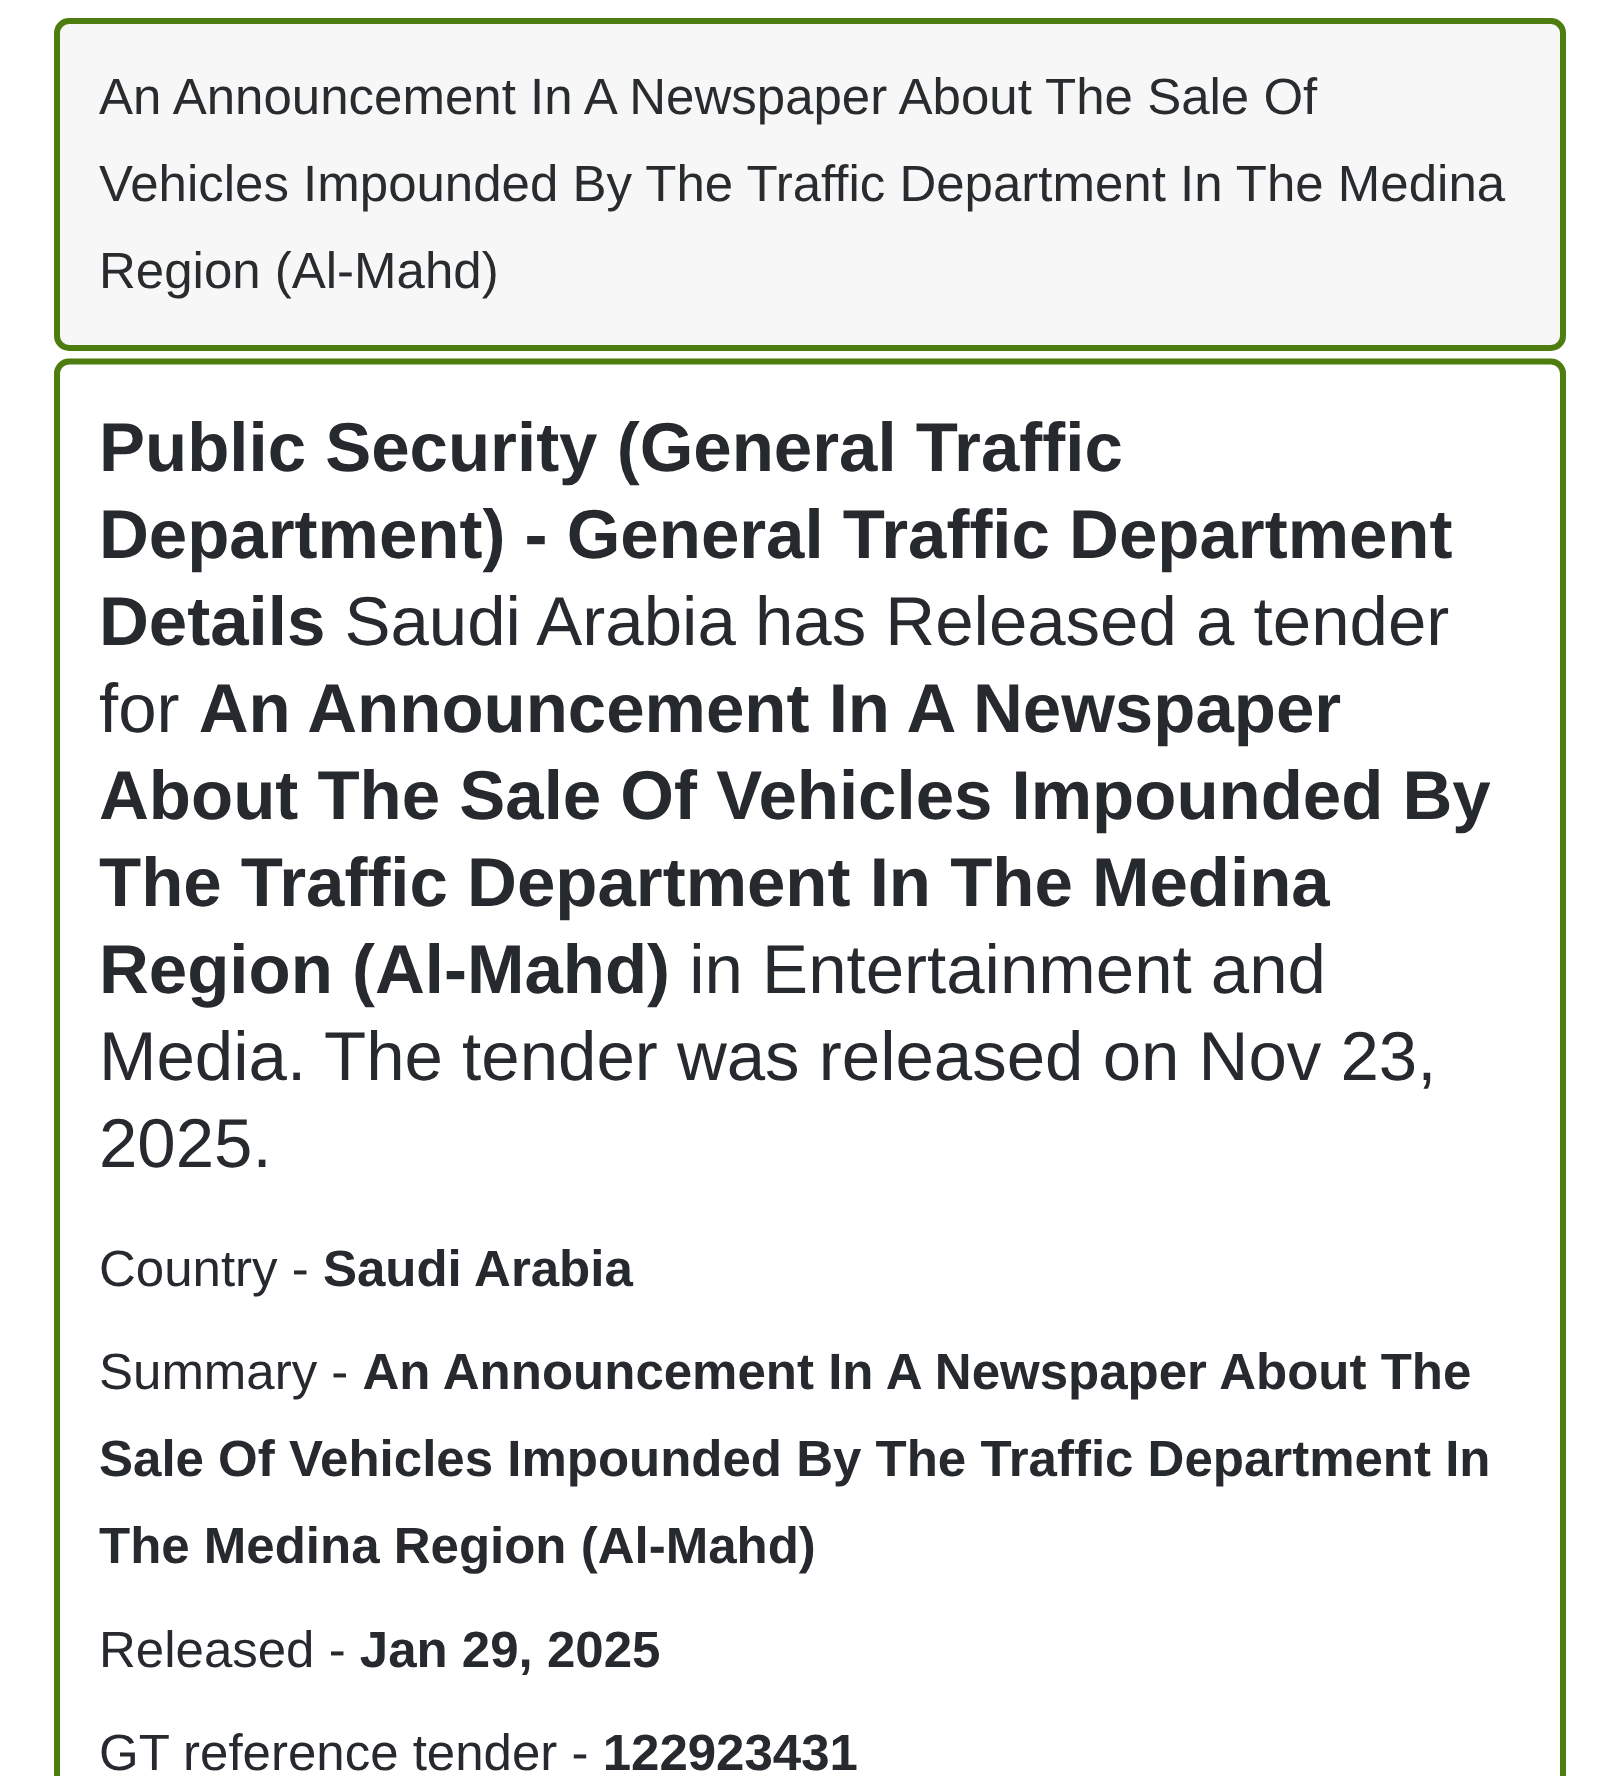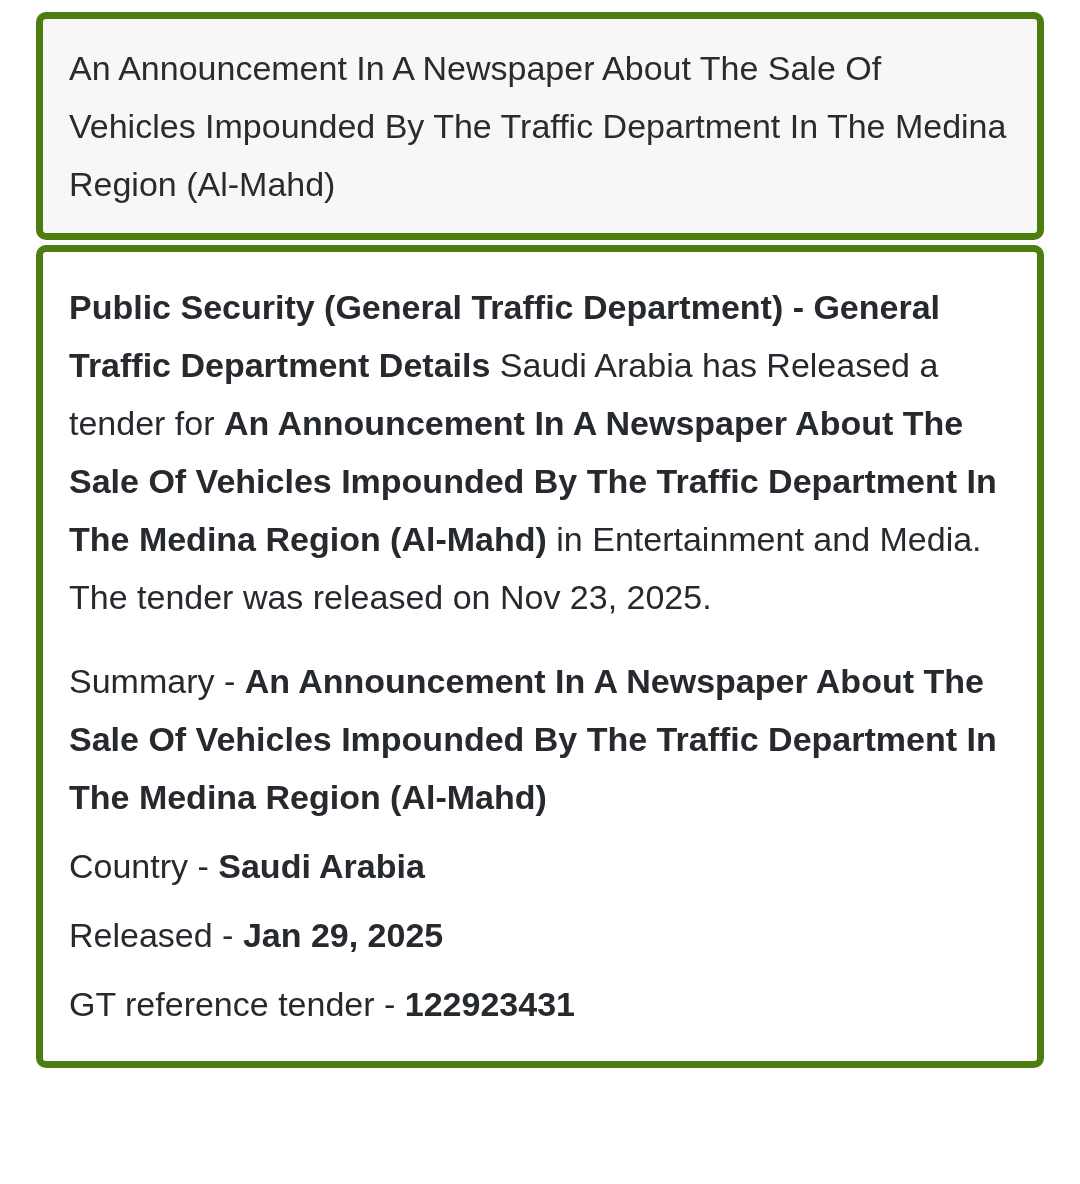--- a/index.html
+++ b/index.html
@@ -11,42 +11,42 @@
   body {
     width: 1080px;
     min-height: 1184px;
     font-family: "Liberation Sans", "DejaVu Sans", sans-serif;
     color: #212529;
   }
   .wrap {
     padding: 12px 36px 16px 36px;
   }
   .card {
-    border: 7px solid #4d7c0f;
+    border: 4px solid #4d7c0f;
     border-radius: 10px;
   }
   .card--header {
     background: #f7f7f7;
     padding: 20px 26px;
     margin-bottom: 5px;
   }
   .card--details {
     background: #ffffff;
     padding: 26px 26px 28px 26px;
   }
   .title {
     margin: 0;
     font-size: 34px;
     font-weight: 400;
     line-height: 58px;
     color: #292c2f;
   }
   .para {
     margin: 0 0 26px 0;
-    font-size: 34px;
+    font-size: 46px;
     line-height: 58px;
     color: #26292d;
   }
   .field {
     margin: 0 0 11px 0;
     font-size: 34px;
     line-height: 58px;
     color: #26292d;
   }
   .field:last-child { margin-bottom: 0; }
@@ -58,20 +58,20 @@
 <div class="wrap">
 
   <section class="card card--header">
     <h1 class="title">An Announcement In A Newspaper About The Sale Of Vehicles Impounded By The Traffic Department In The Medina Region (Al-Mahd)</h1>
   </section>
 
   <section class="card card--details">
     <p class="para"><b>Public Security (General Traffic Department) - General Traffic Department Details</b><span> Saudi Arabia has Released a tender for </span><b>An Announcement In A Newspaper About The Sale Of Vehicles Impounded By The Traffic Department In The Medina Region (Al-Mahd)</b><span> in Entertainment and Media. The tender was released on Nov 23, 2025.</span></p>
 
     <div>
+        <p class="field"><span>Country</span><span> - </span><b>Saudi Arabia</b></p>
         <p class="field"><span>Summary</span><span> - </span><b>An Announcement In A Newspaper About The Sale Of Vehicles Impounded By The Traffic Department In The Medina Region (Al-Mahd)</b></p>
-        <p class="field"><span>Country</span><span> - </span><b>Saudi Arabia</b></p>
         <p class="field"><span>Released</span><span> - </span><b>Jan 29, 2025</b></p>
         <p class="field"><span>GT reference tender</span><span> - </span><b>122923431</b></p>
       </div>
   </section>
 
 </div>
 
 </body></html>

